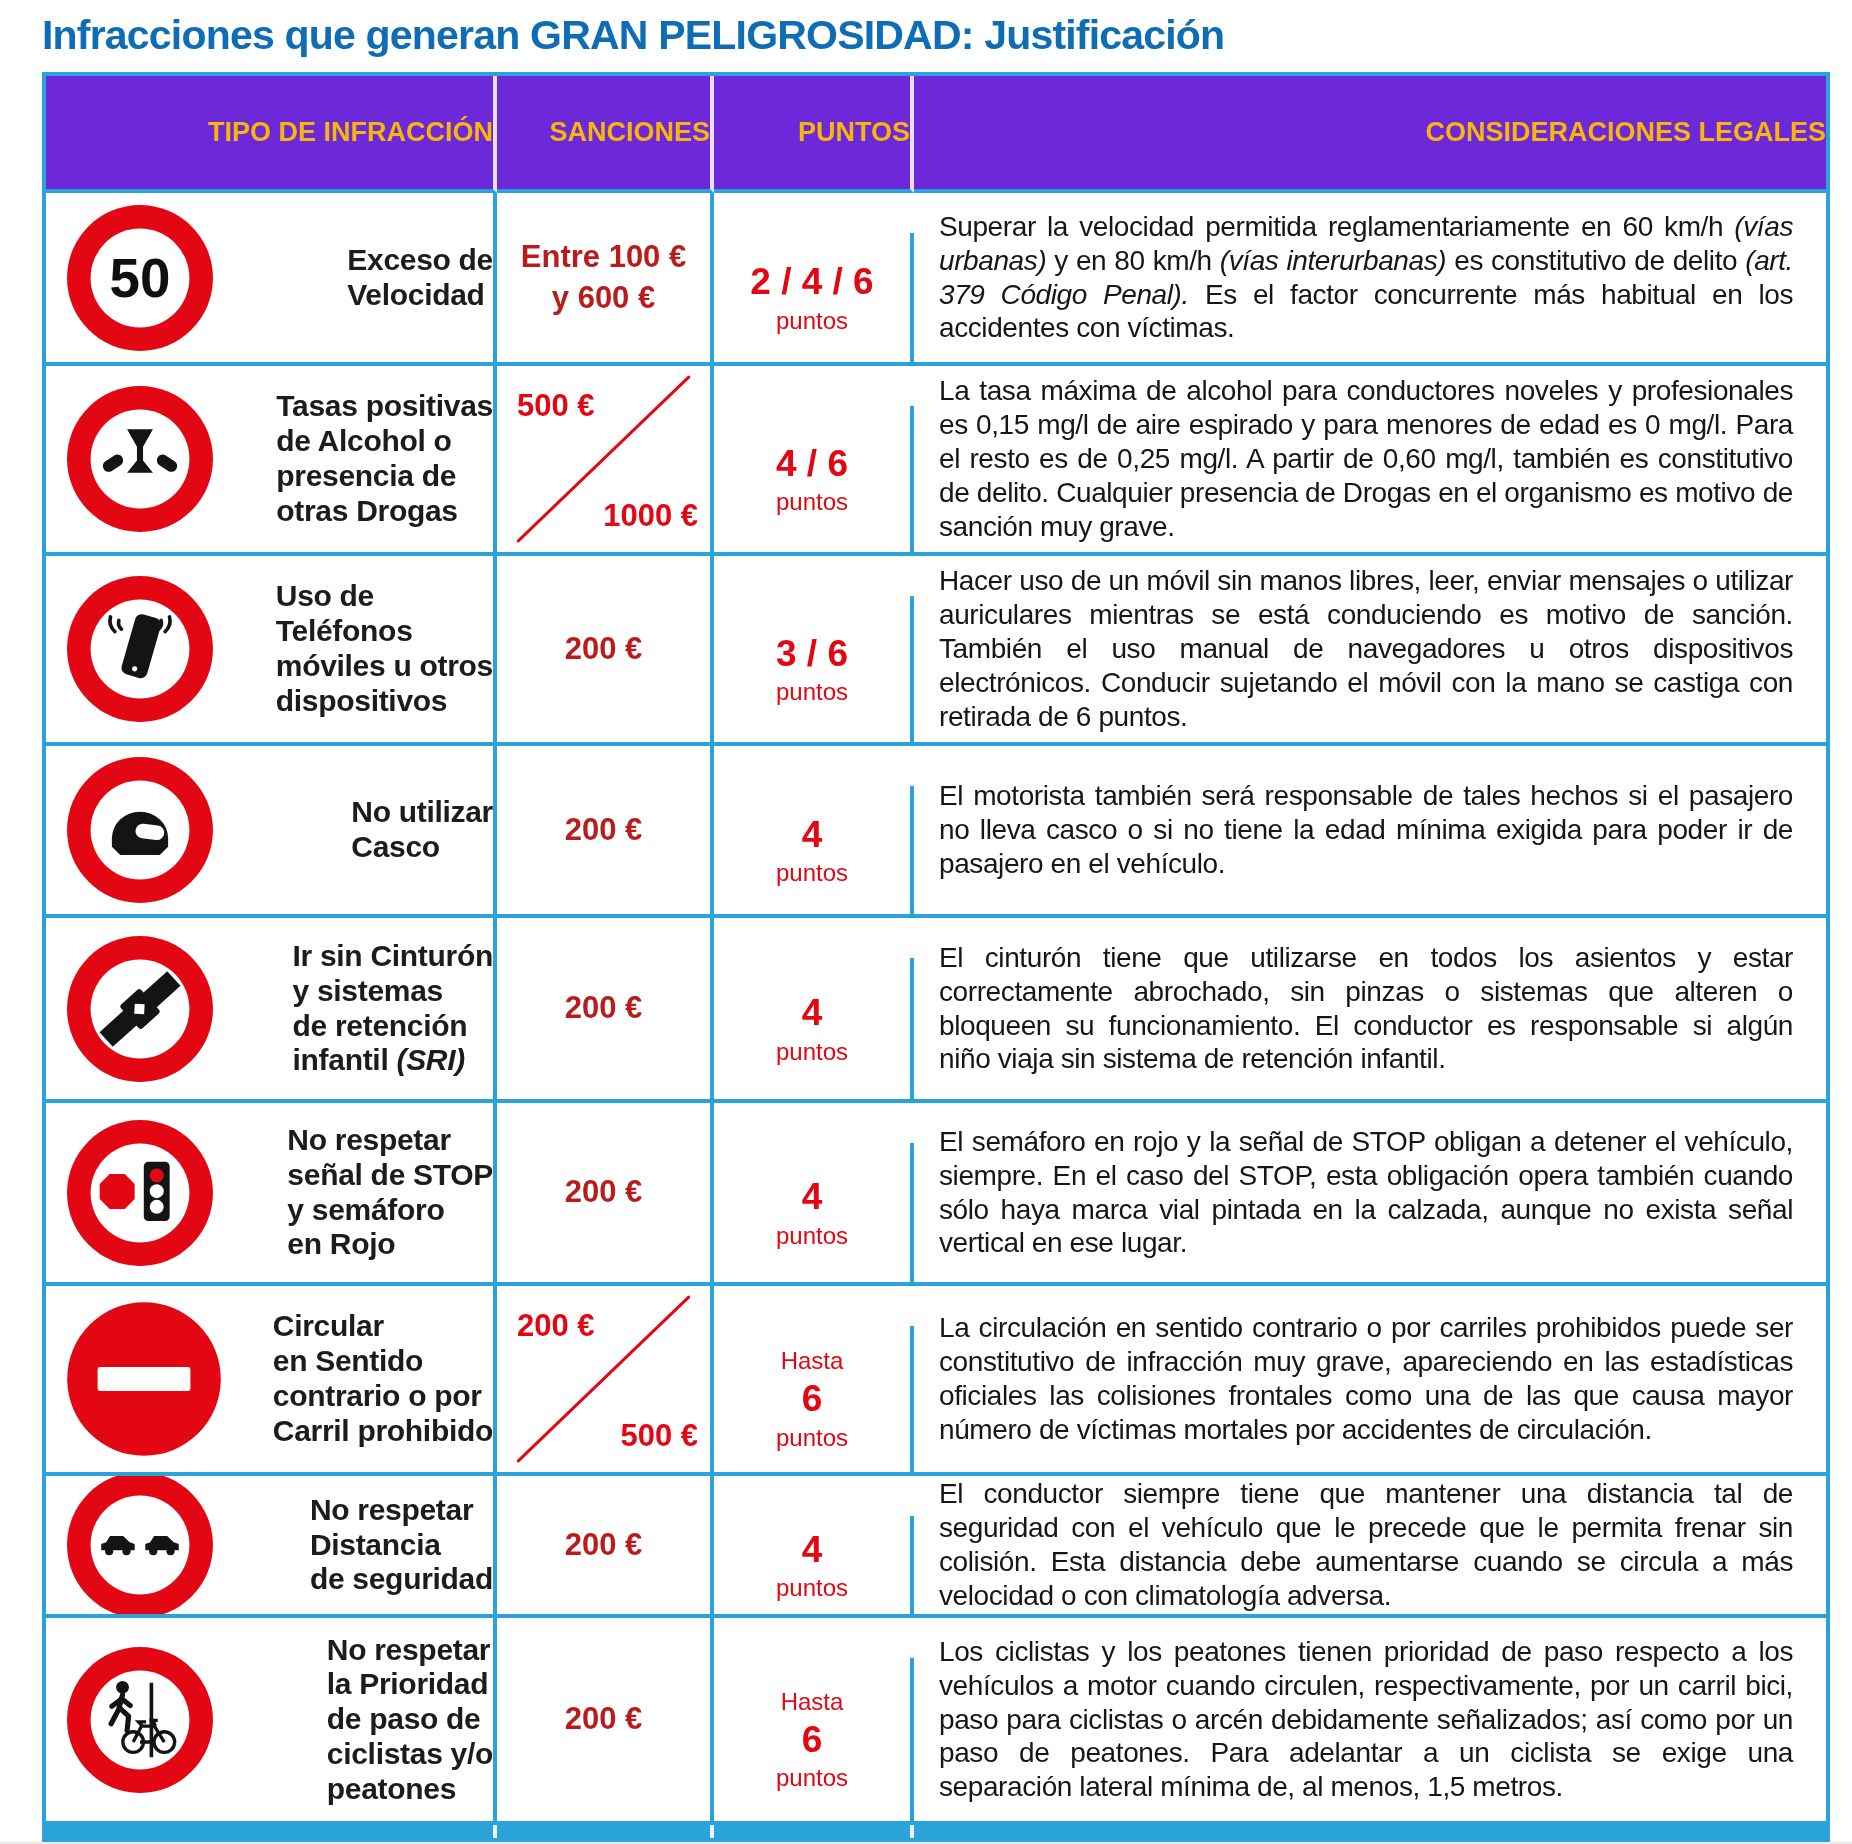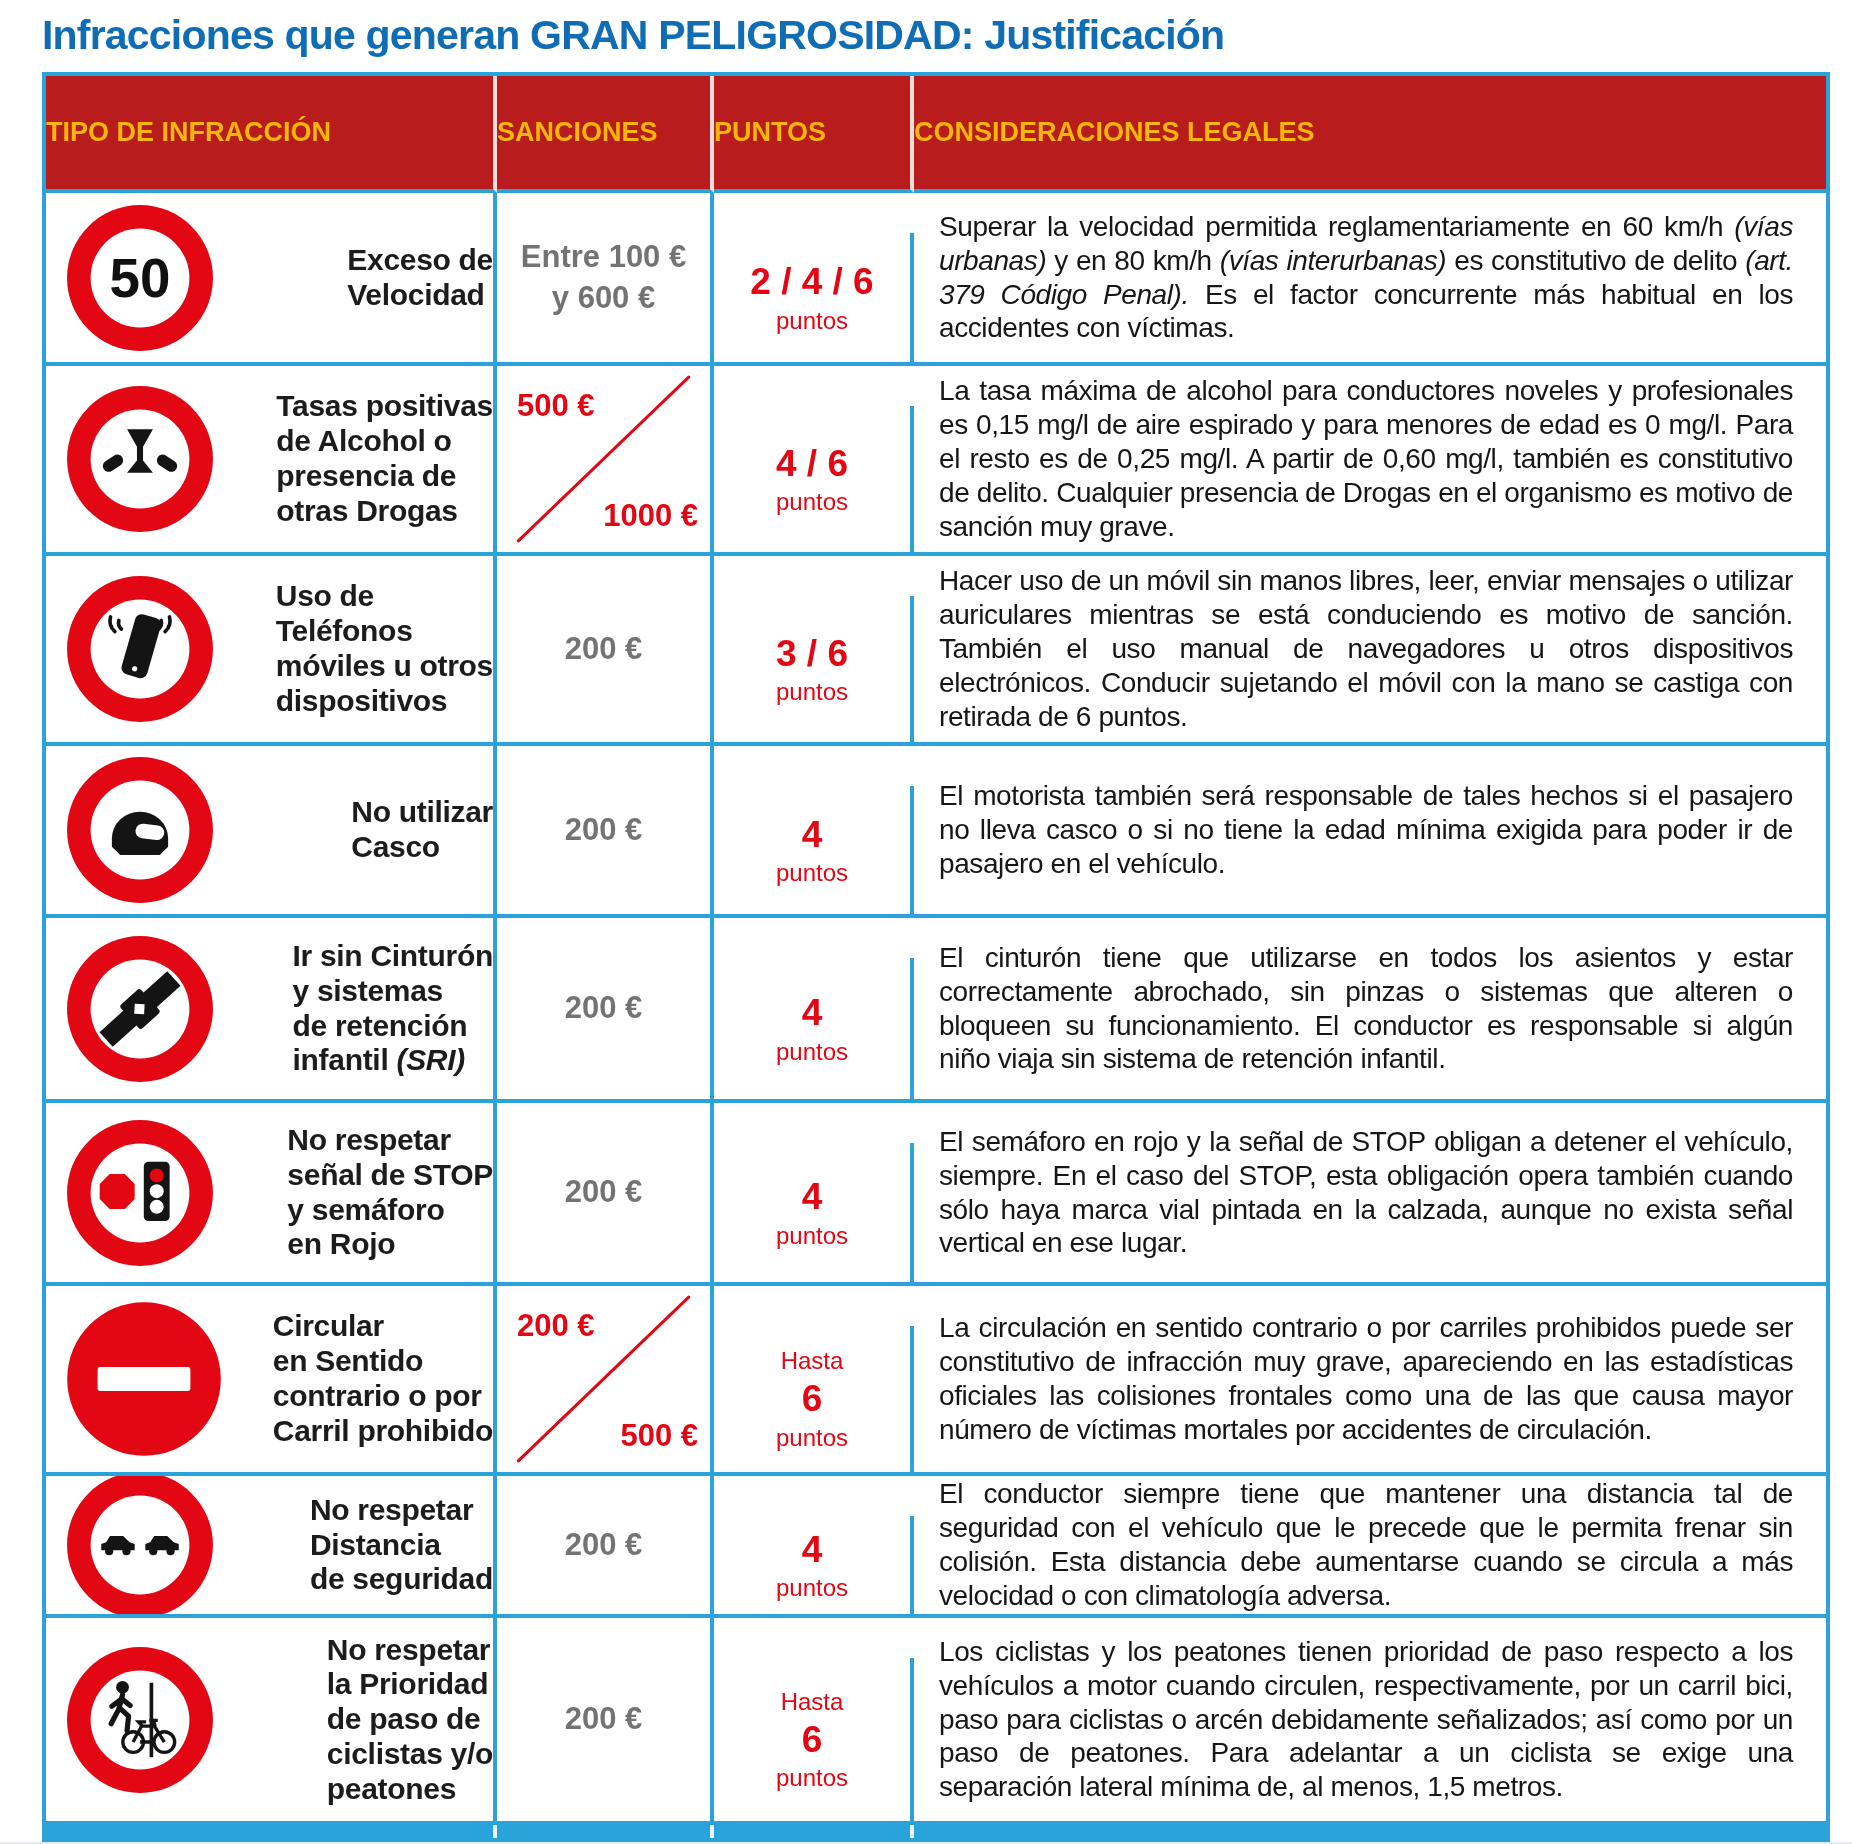--- a/index.html
+++ b/index.html
@@ -16,37 +16,37 @@
     margin-left:42px;width:1788px;box-sizing:border-box;
     display:grid;grid-template-columns:451px 217px 200px 1fr;
     border:4px solid #2aa2da;
   }
   .cell{
     background:#ffffff;box-sizing:border-box;overflow:hidden;
     border-right:4px solid #2aa2da;border-bottom:4px solid #2aa2da;
   }
   .cell.last{border-right:none;}
   .header-cell{
-    background:#b91c1c;display:flex;align-items:center;justify-content:flex-start;
+    background:#6d28d9;display:flex;align-items:center;justify-content:flex-end;
     border-right:4px solid rgba(255,255,255,0.85);
   }
   .header-cell span{color:#f7b70a;font-weight:bold;font-size:27px;text-align:center;}
   .footer-cell{background:#2aa2da;border-bottom:none;border-right:4px solid rgba(255,255,255,0.9);}
   .footer-cell.last{border-right:none;}
   .tipo-cell{display:flex;align-items:center;padding-left:18px;gap:14px;justify-content:space-between;}
   .sign{width:152px;height:152px;flex:0 0 auto;display:block;}
   .sign svg{width:100%;height:100%;display:block;}
   .row7 .sign{width:160px;height:160px;}
   .label{
     font-size:30px;font-weight:bold;color:#1c1c1c;line-height:1.16;
     white-space:pre-line;letter-spacing:-0.3px;
   }
   .sancion-cell{display:flex;align-items:center;justify-content:center;position:relative;}
   .single-amount,.range-amount{
-    color:#737373;font-weight:bold;font-size:31px;text-align:center;
+    color:#b91c1c;font-weight:bold;font-size:31px;text-align:center;
     white-space:pre-line;line-height:1.3;
   }
   .split{position:relative;width:100%;height:100%;}
   .split svg{position:absolute;left:0;top:0;width:100%;height:100%;}
   .split .low{position:absolute;top:22px;left:20px;color:#e30613;font-weight:bold;font-size:31px;}
   .split .high{position:absolute;bottom:18px;right:12px;color:#e30613;font-weight:bold;font-size:31px;}
   .puntos-cell{display:flex;flex-direction:column;align-items:center;justify-content:center;color:#e30613;margin-top:40px;}
   .p-prefix{font-size:24px;line-height:1.3;}
   .p-value{font-size:37px;font-weight:bold;line-height:1.25;}
   .p-unit{font-size:24px;line-height:1.25;}

